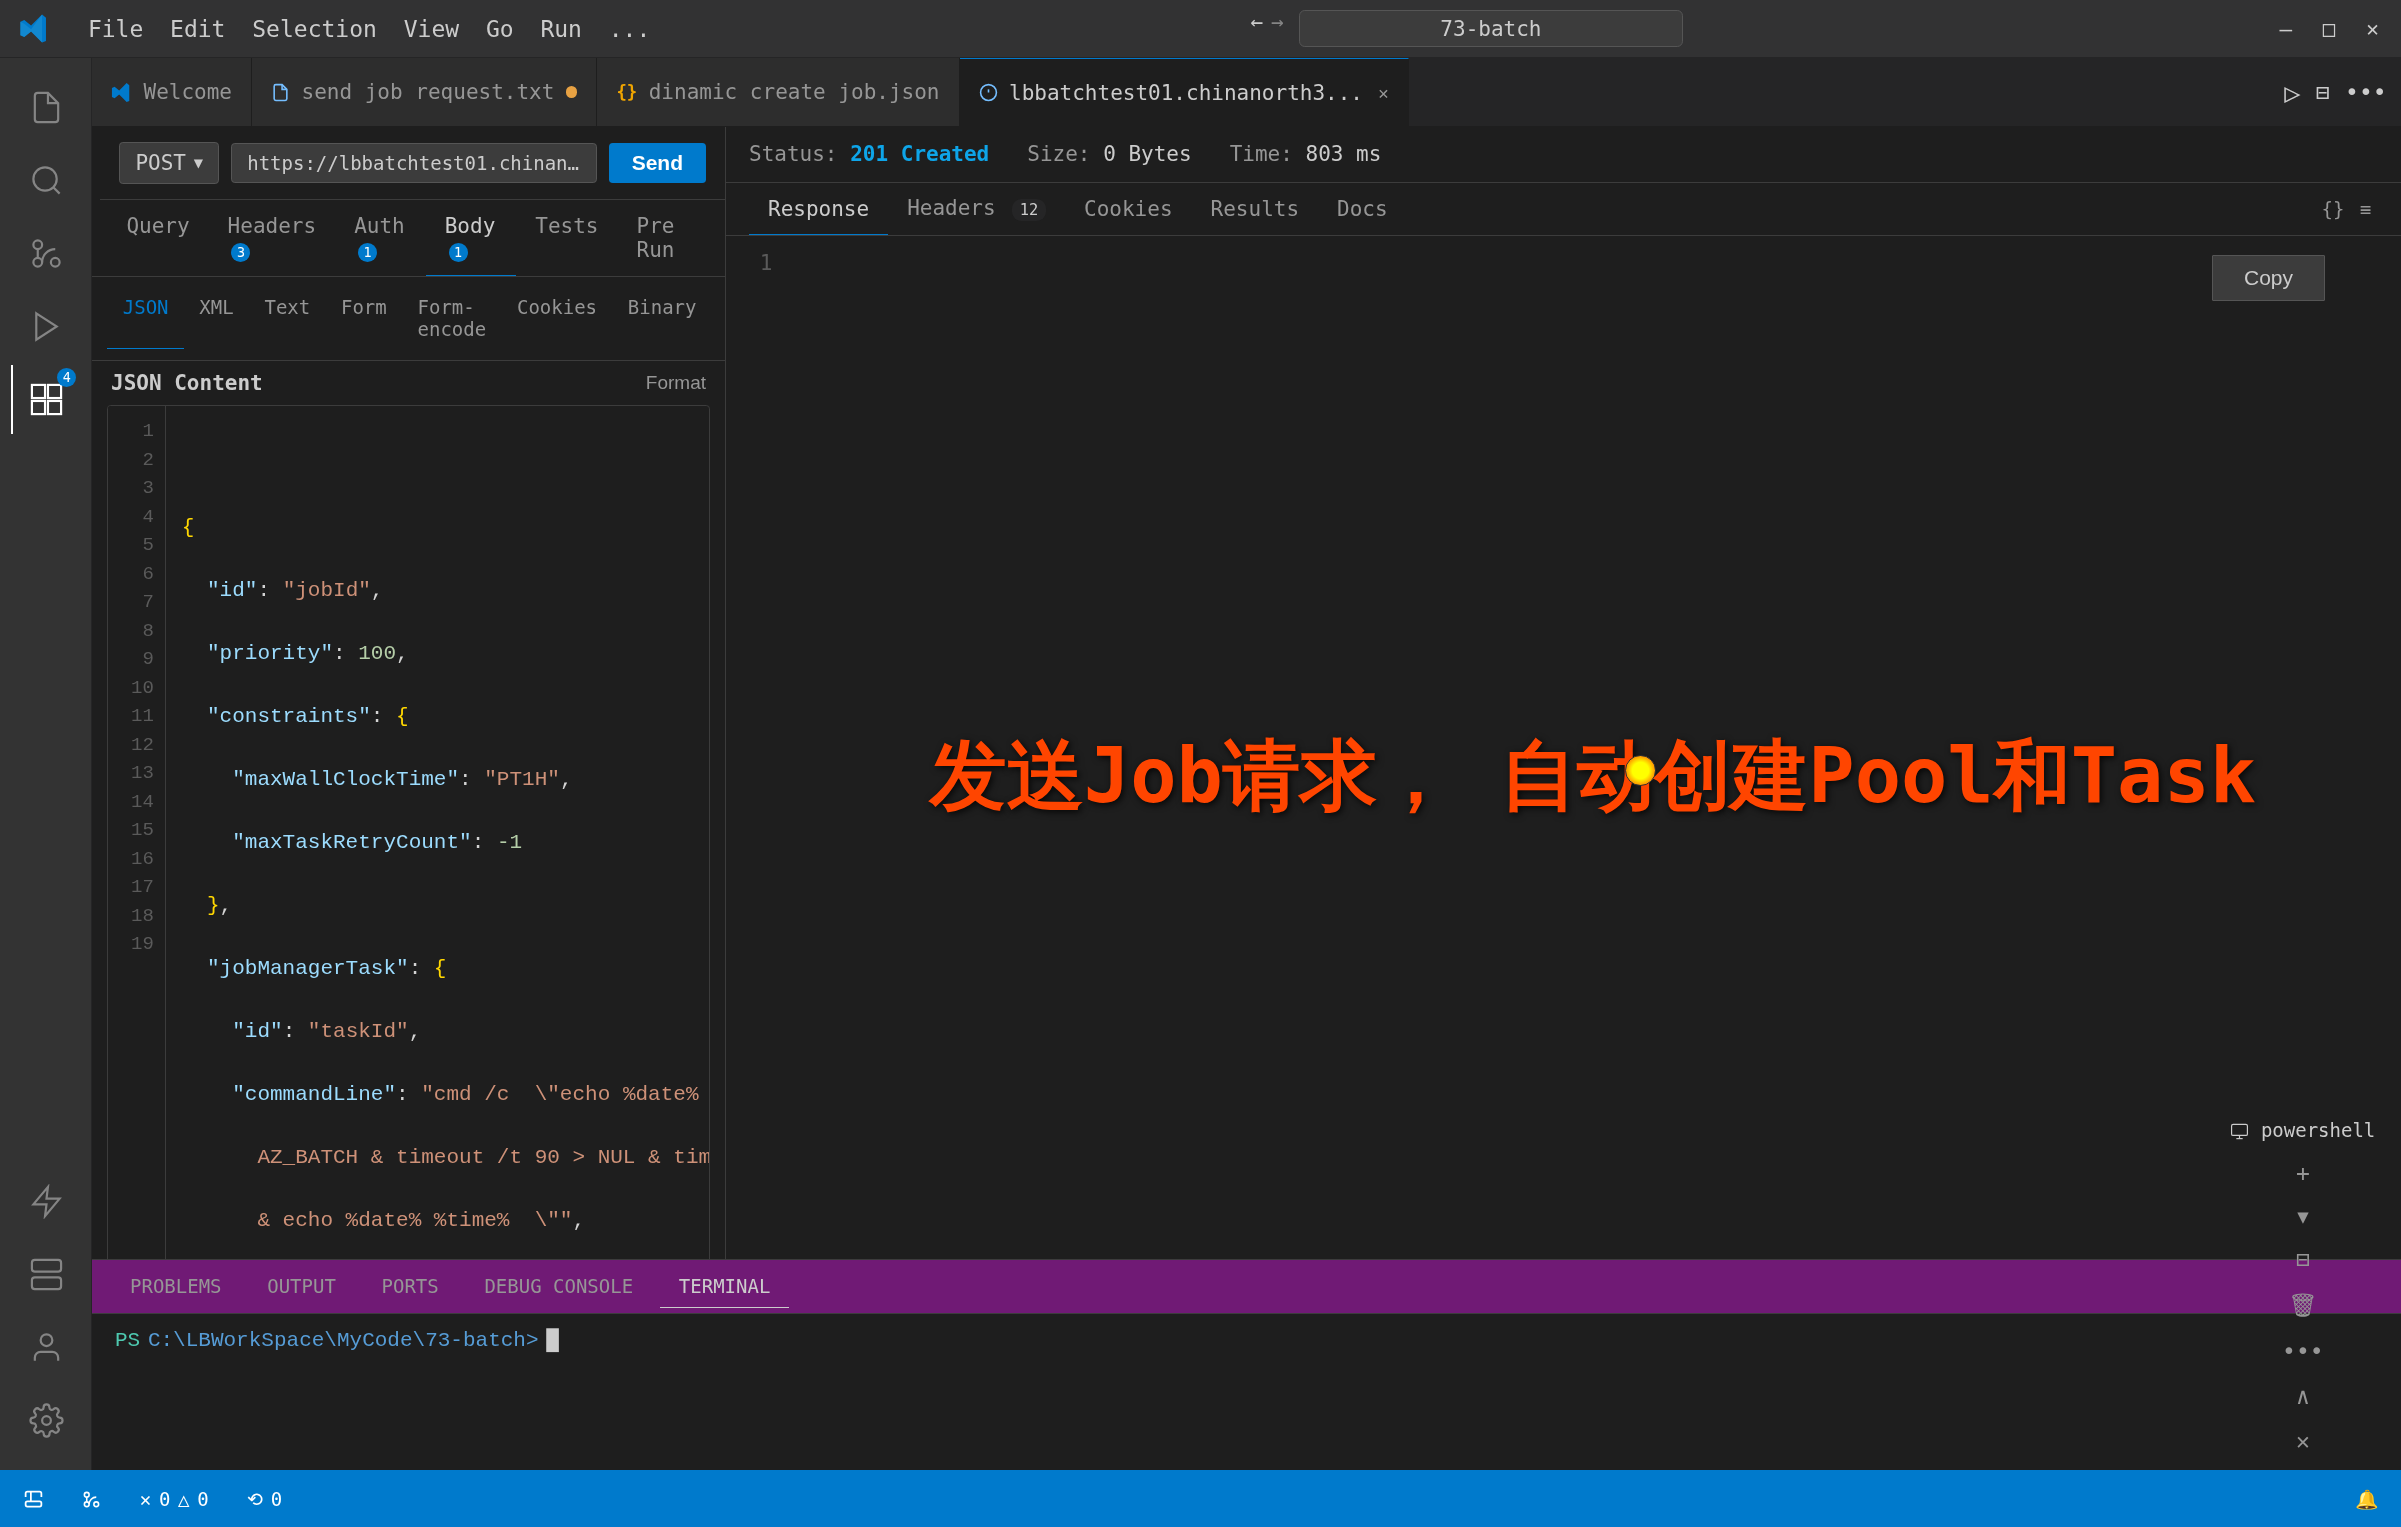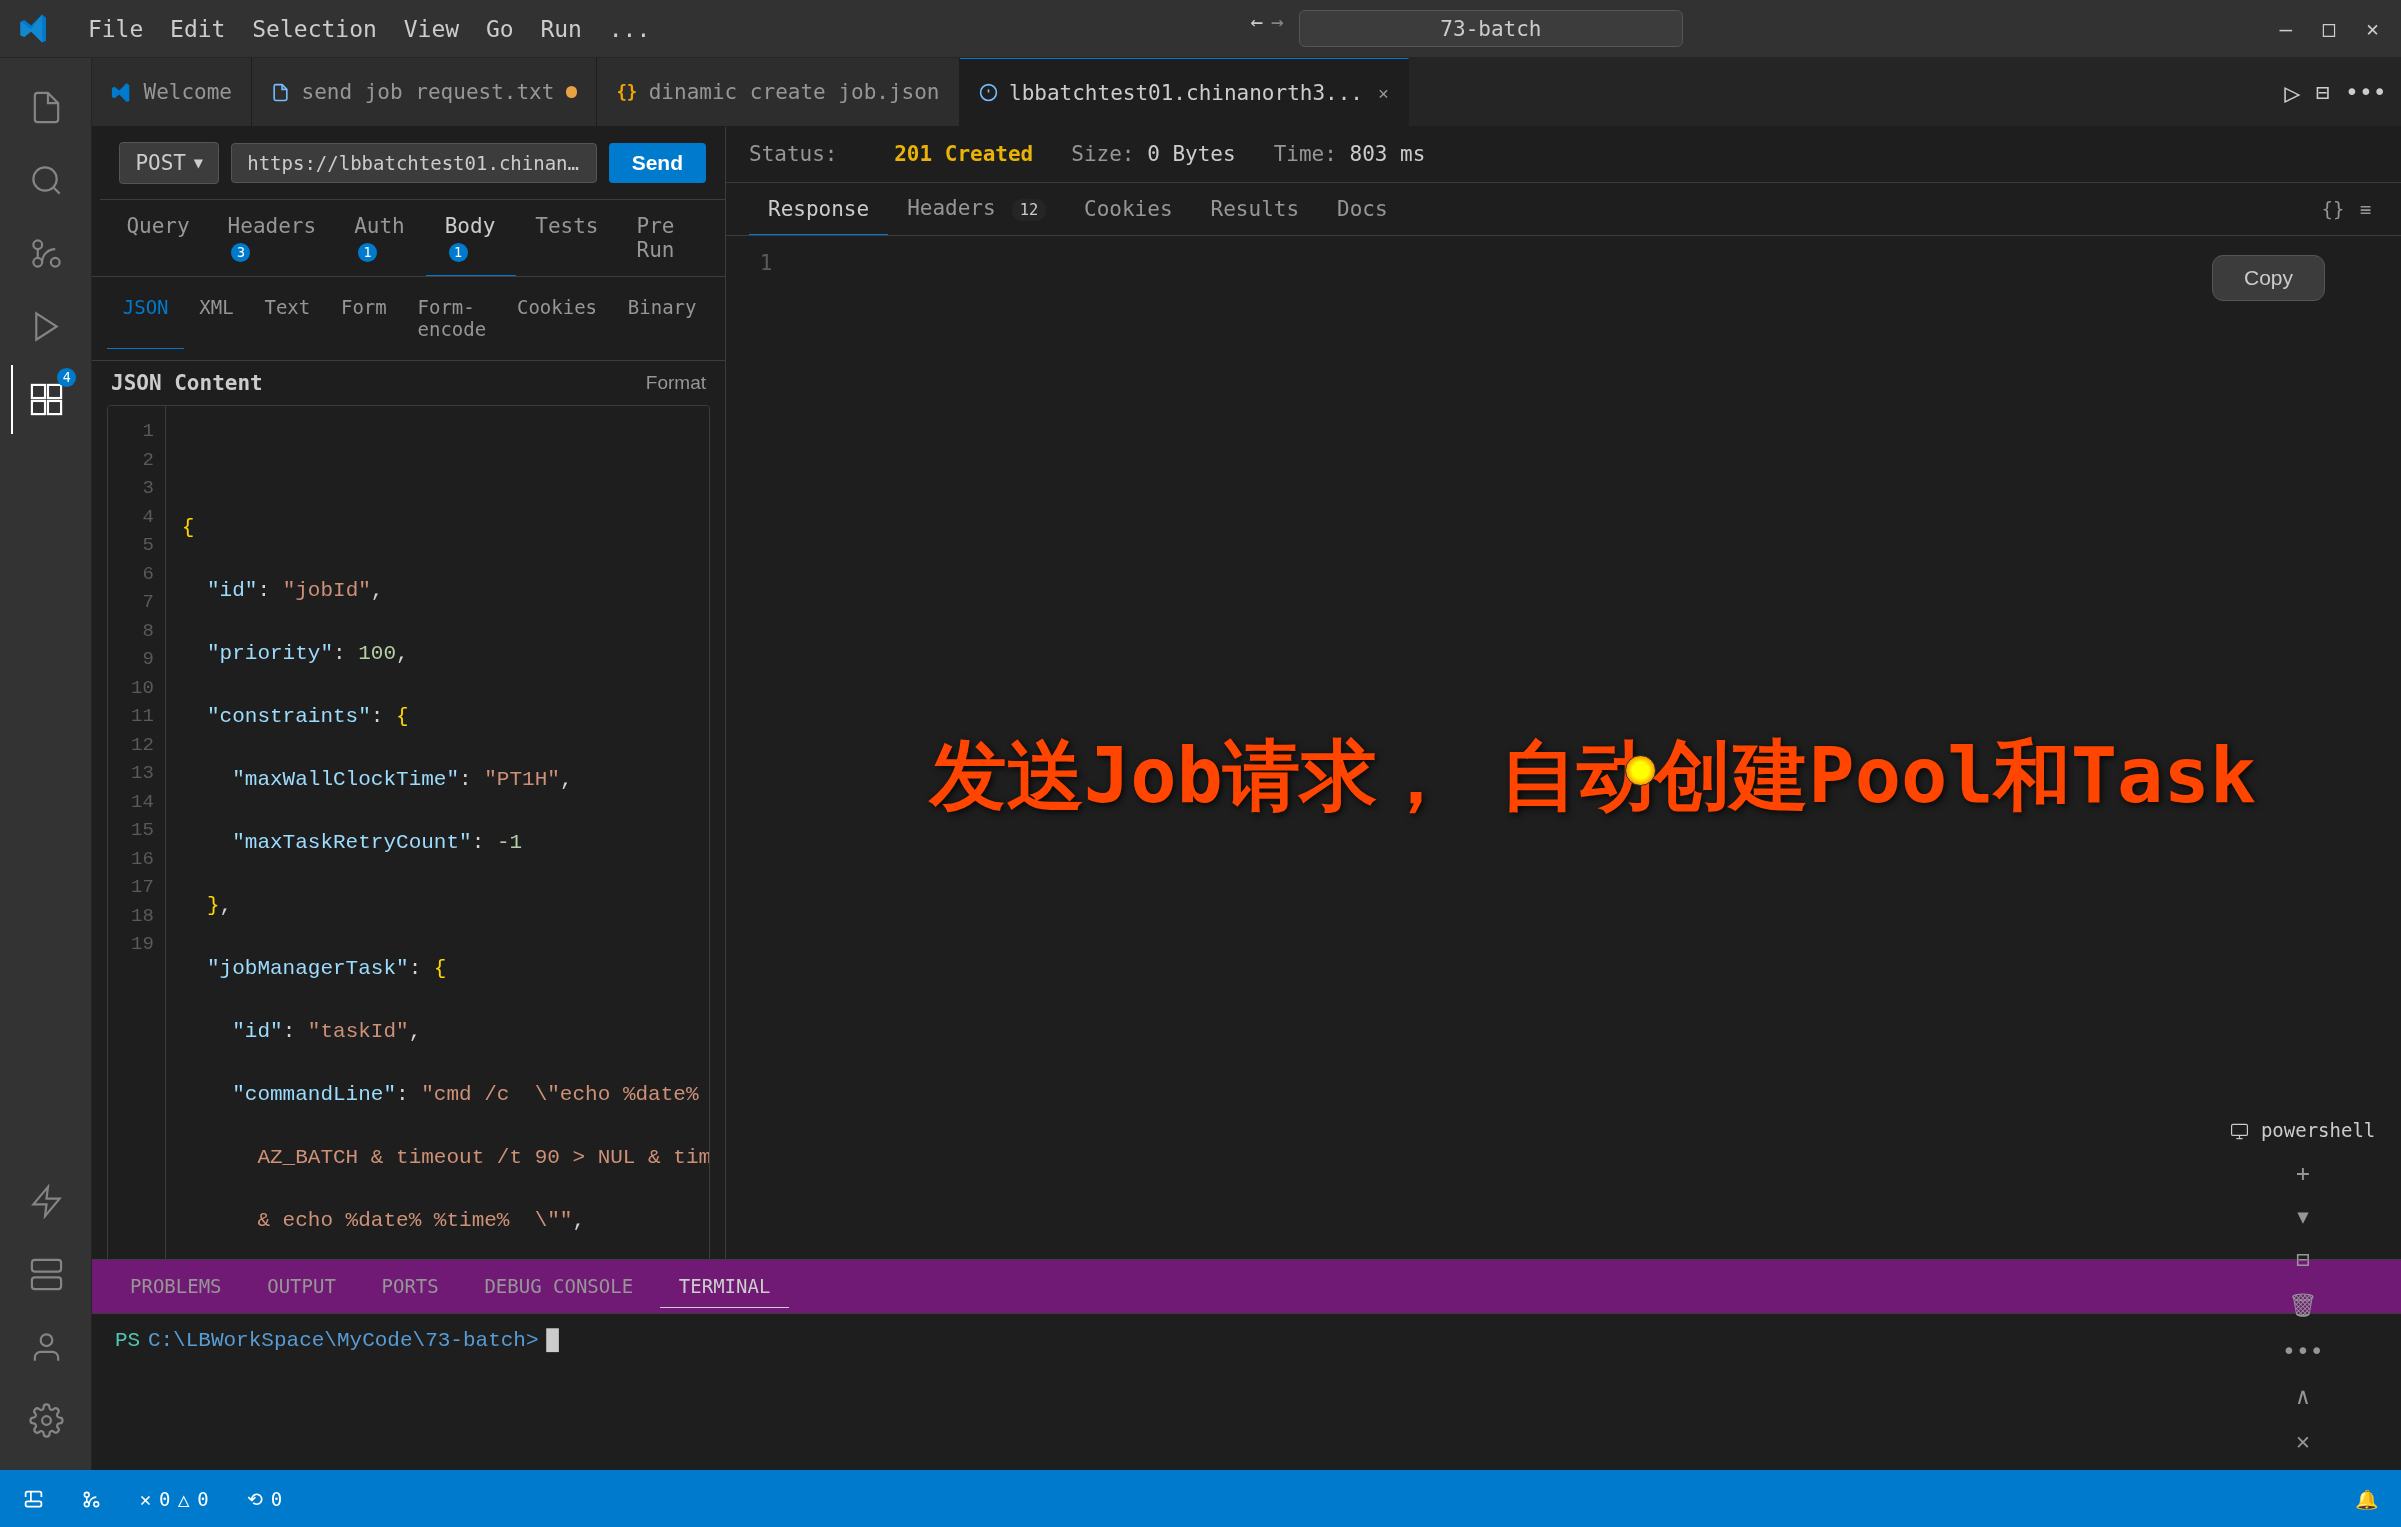--- a/index.html
+++ b/index.html
@@ -370,21 +370,21 @@
       padding: 15.4px 23px;
       border-bottom: 1px solid #3c3c3c;
     }
     .status-item {
       font-size: 21px;
       color: #cccccc;
     }
     .status-item .label {
       color: #969696;
     }
-    .status-item .value-green { color: #eab308; font-weight: bold; margin-left: 44px; }
+    .status-item .value-green { color: #0ea5e9; font-weight: bold; }
     .status-item .value-white { color: #cccccc; }
 
     
     .resp-tabs {
       display: flex;
       align-items: center;
       padding: 0 23px;
       border-bottom: 1px solid #3c3c3c;
       background: #1e1e1e;
     }
@@ -432,21 +432,21 @@
     
     .copy-button {
       position: absolute;
       top: 19px;
       right: 77px;
       background: #3c3c3c;
       border: 1px solid #555;
       color: #cccccc;
       font-size: 21px;
       padding: 9.6px 31px;
-      border-radius: 11px;
+      border-radius: 1px;
       cursor: pointer;
       text-align: right;
     }
 
     
     .overlay-text {
       position: absolute;
       top: 50%;
       left: 50%;
       transform: translate(-50%, -50%);

